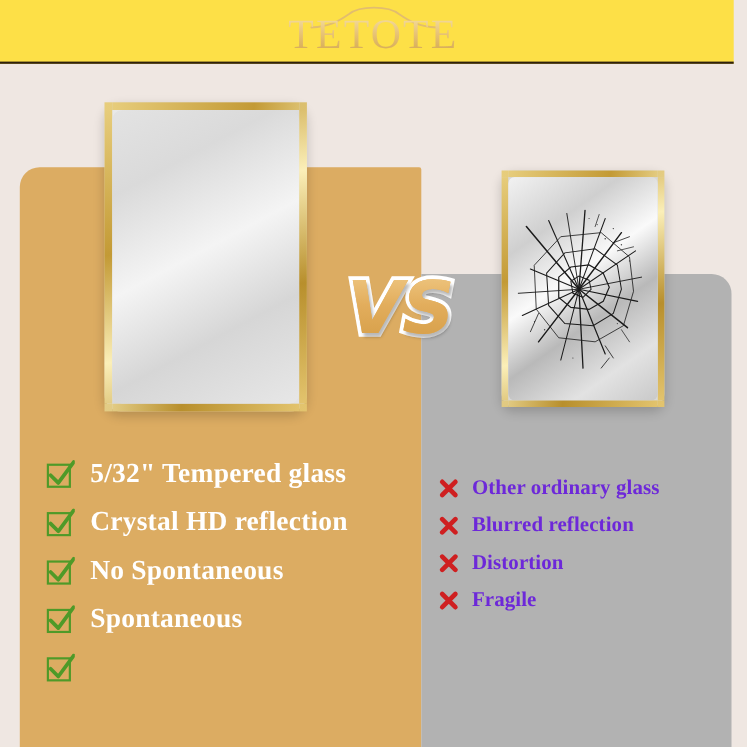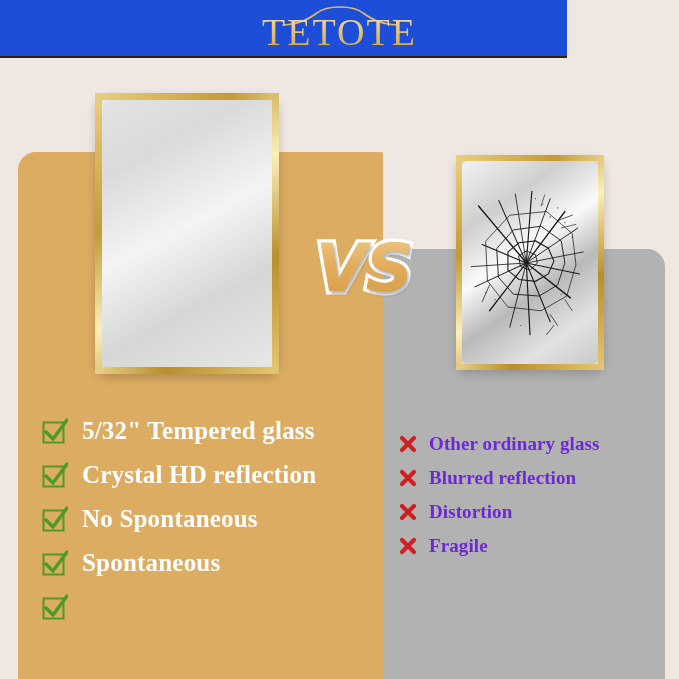--- a/index.html
+++ b/index.html
@@ -20,23 +20,23 @@
     width: 679px;
     height: 679px;
     background: #efe7e2;
     overflow: hidden;
   }
 
   
   #header-bar {
     position: absolute;
     left: 0; top: 0;
-    width: 567px;
+    width: 667px;
     height: 58px;
-    background: #1d4ed8;
+    background: #fde047;
     border-bottom: 2px solid #2e200d;
     box-sizing: border-box;
     overflow: hidden;
   }
   #brand-logo {
     position: absolute;
     left: 0; top: 0;
     width: 679px;
     height: 58px;
     display: flex;
@@ -133,21 +133,21 @@
     position: absolute;
     inset: 0;
     width: 100%;
     height: 100%;
   }
 
   
   #vs-badge {
     position: absolute;
     left: 310px;
-    top: 233px;
+    top: 245px;
     width: 108px;
     height: 72px;
     display: flex;
     align-items: center;
     justify-content: center;
     pointer-events: none;
   }
   #vs-text {
     font-family: "DejaVu Sans", sans-serif;
     font-style: italic;

